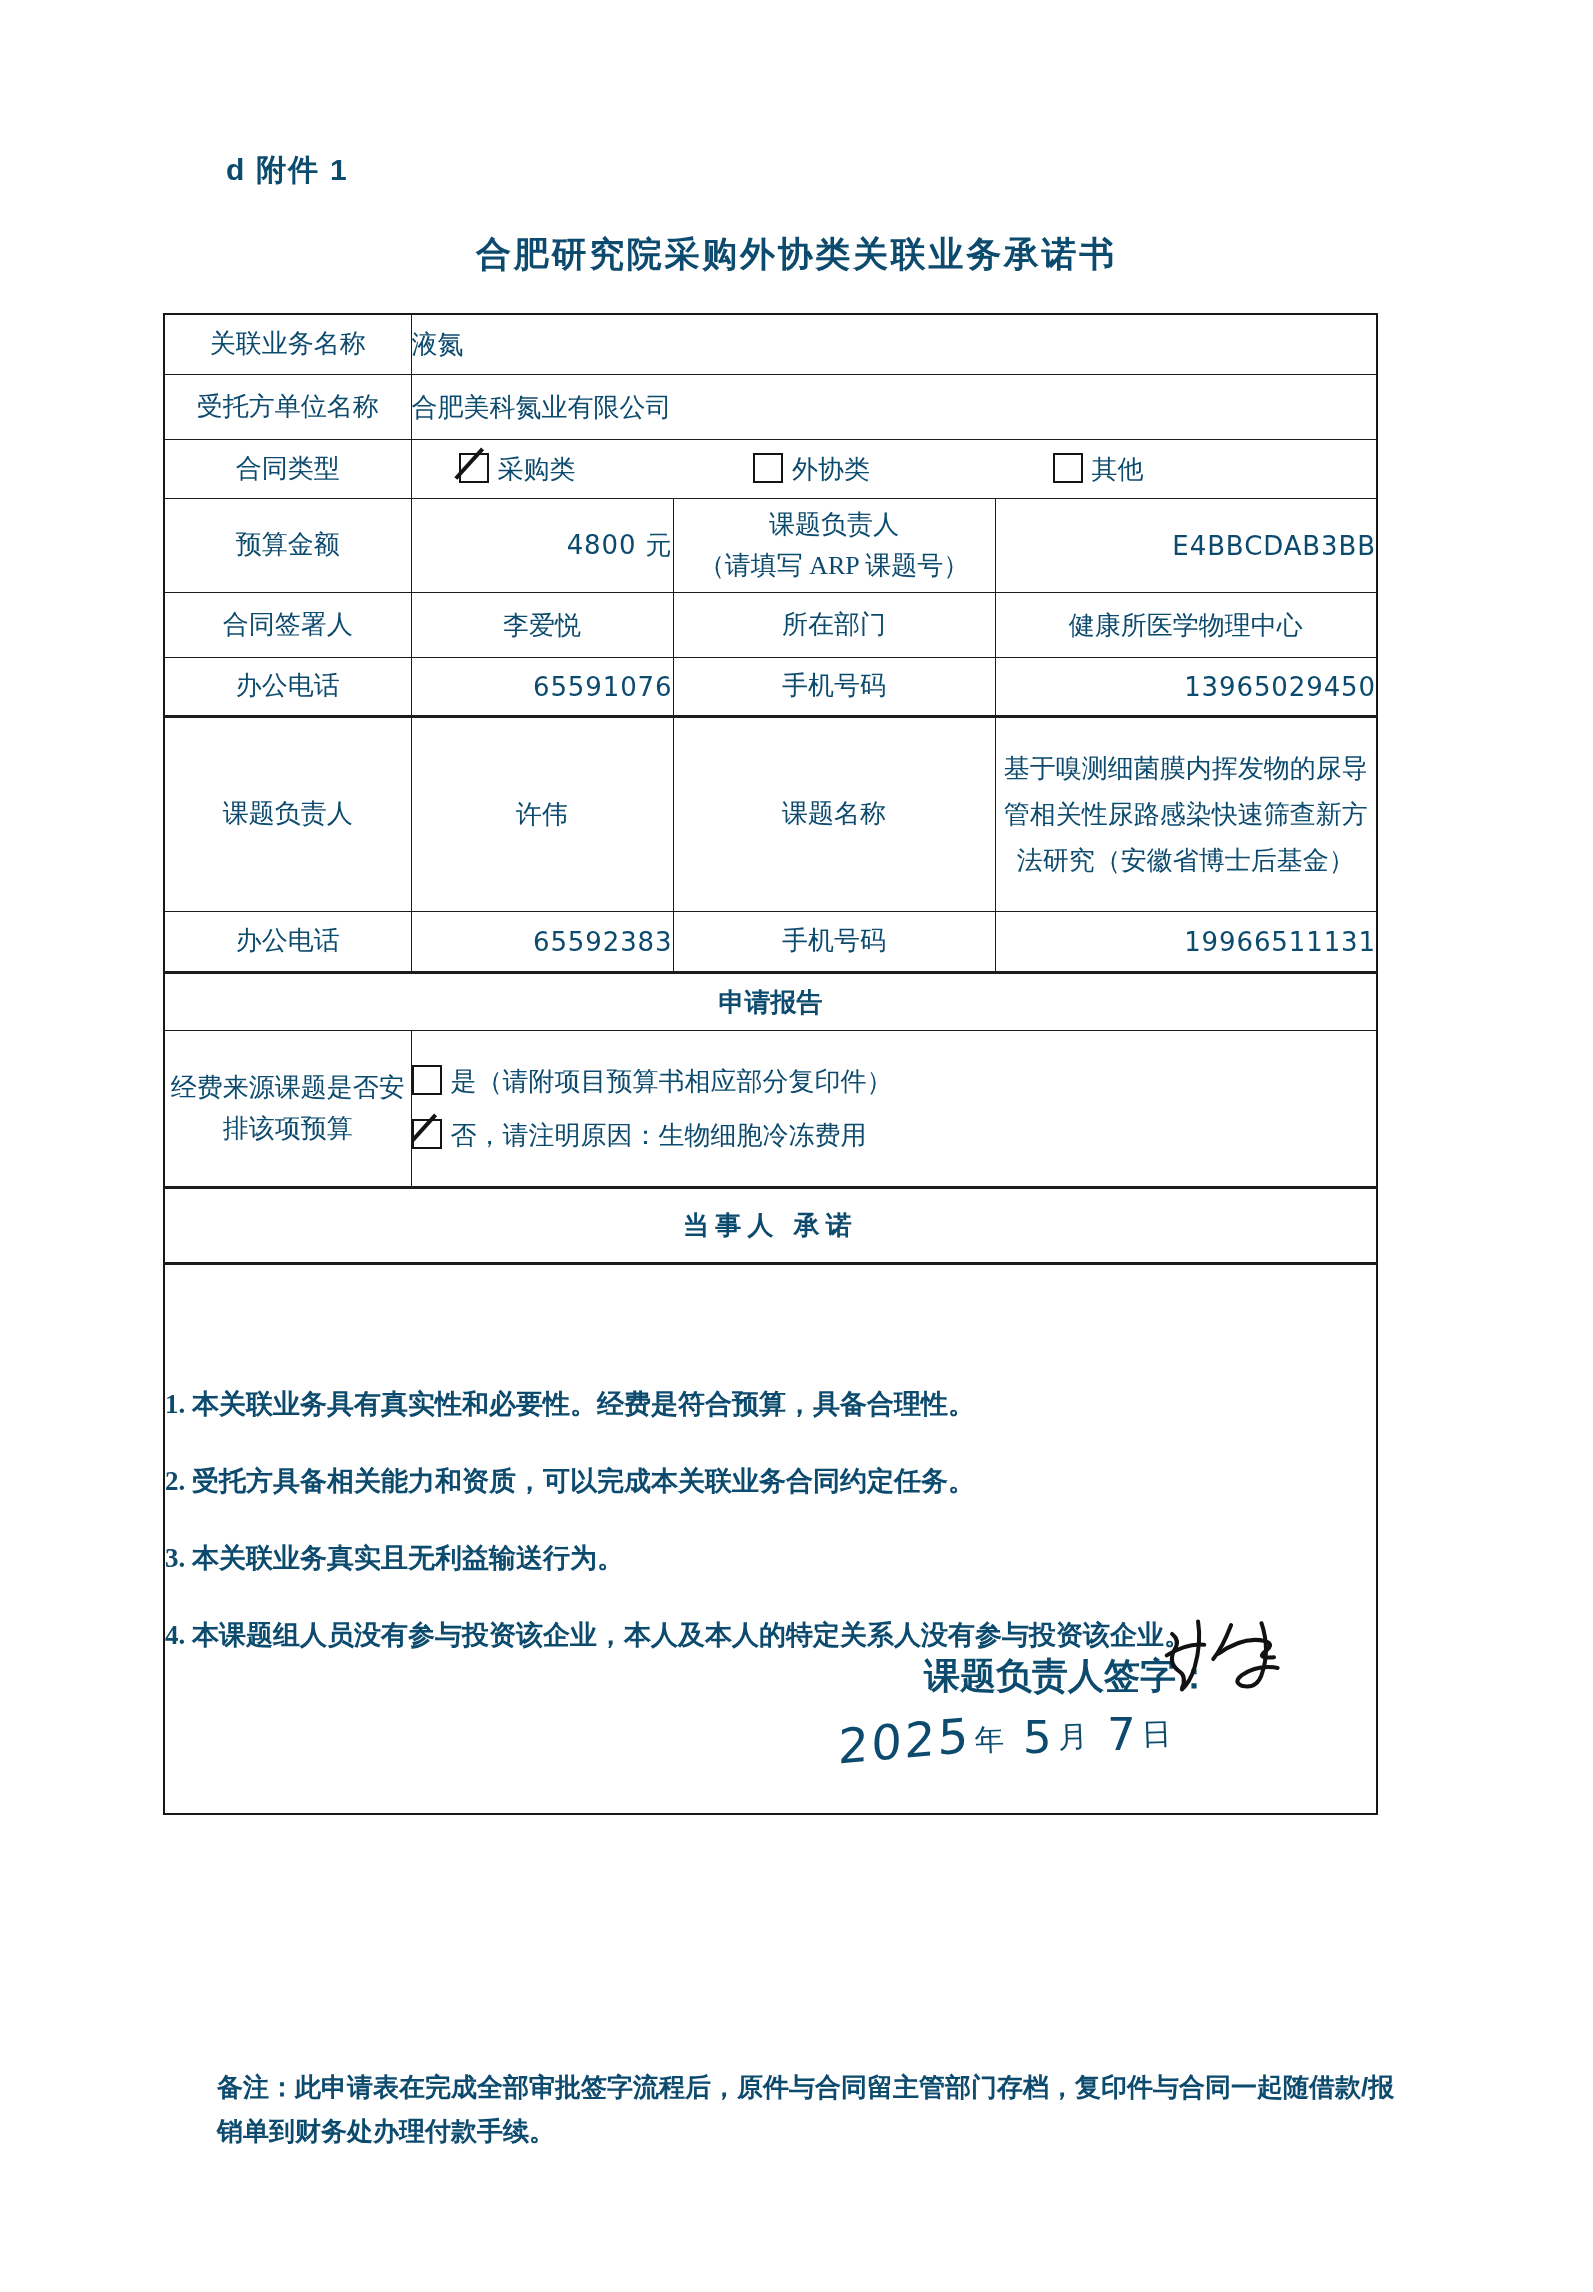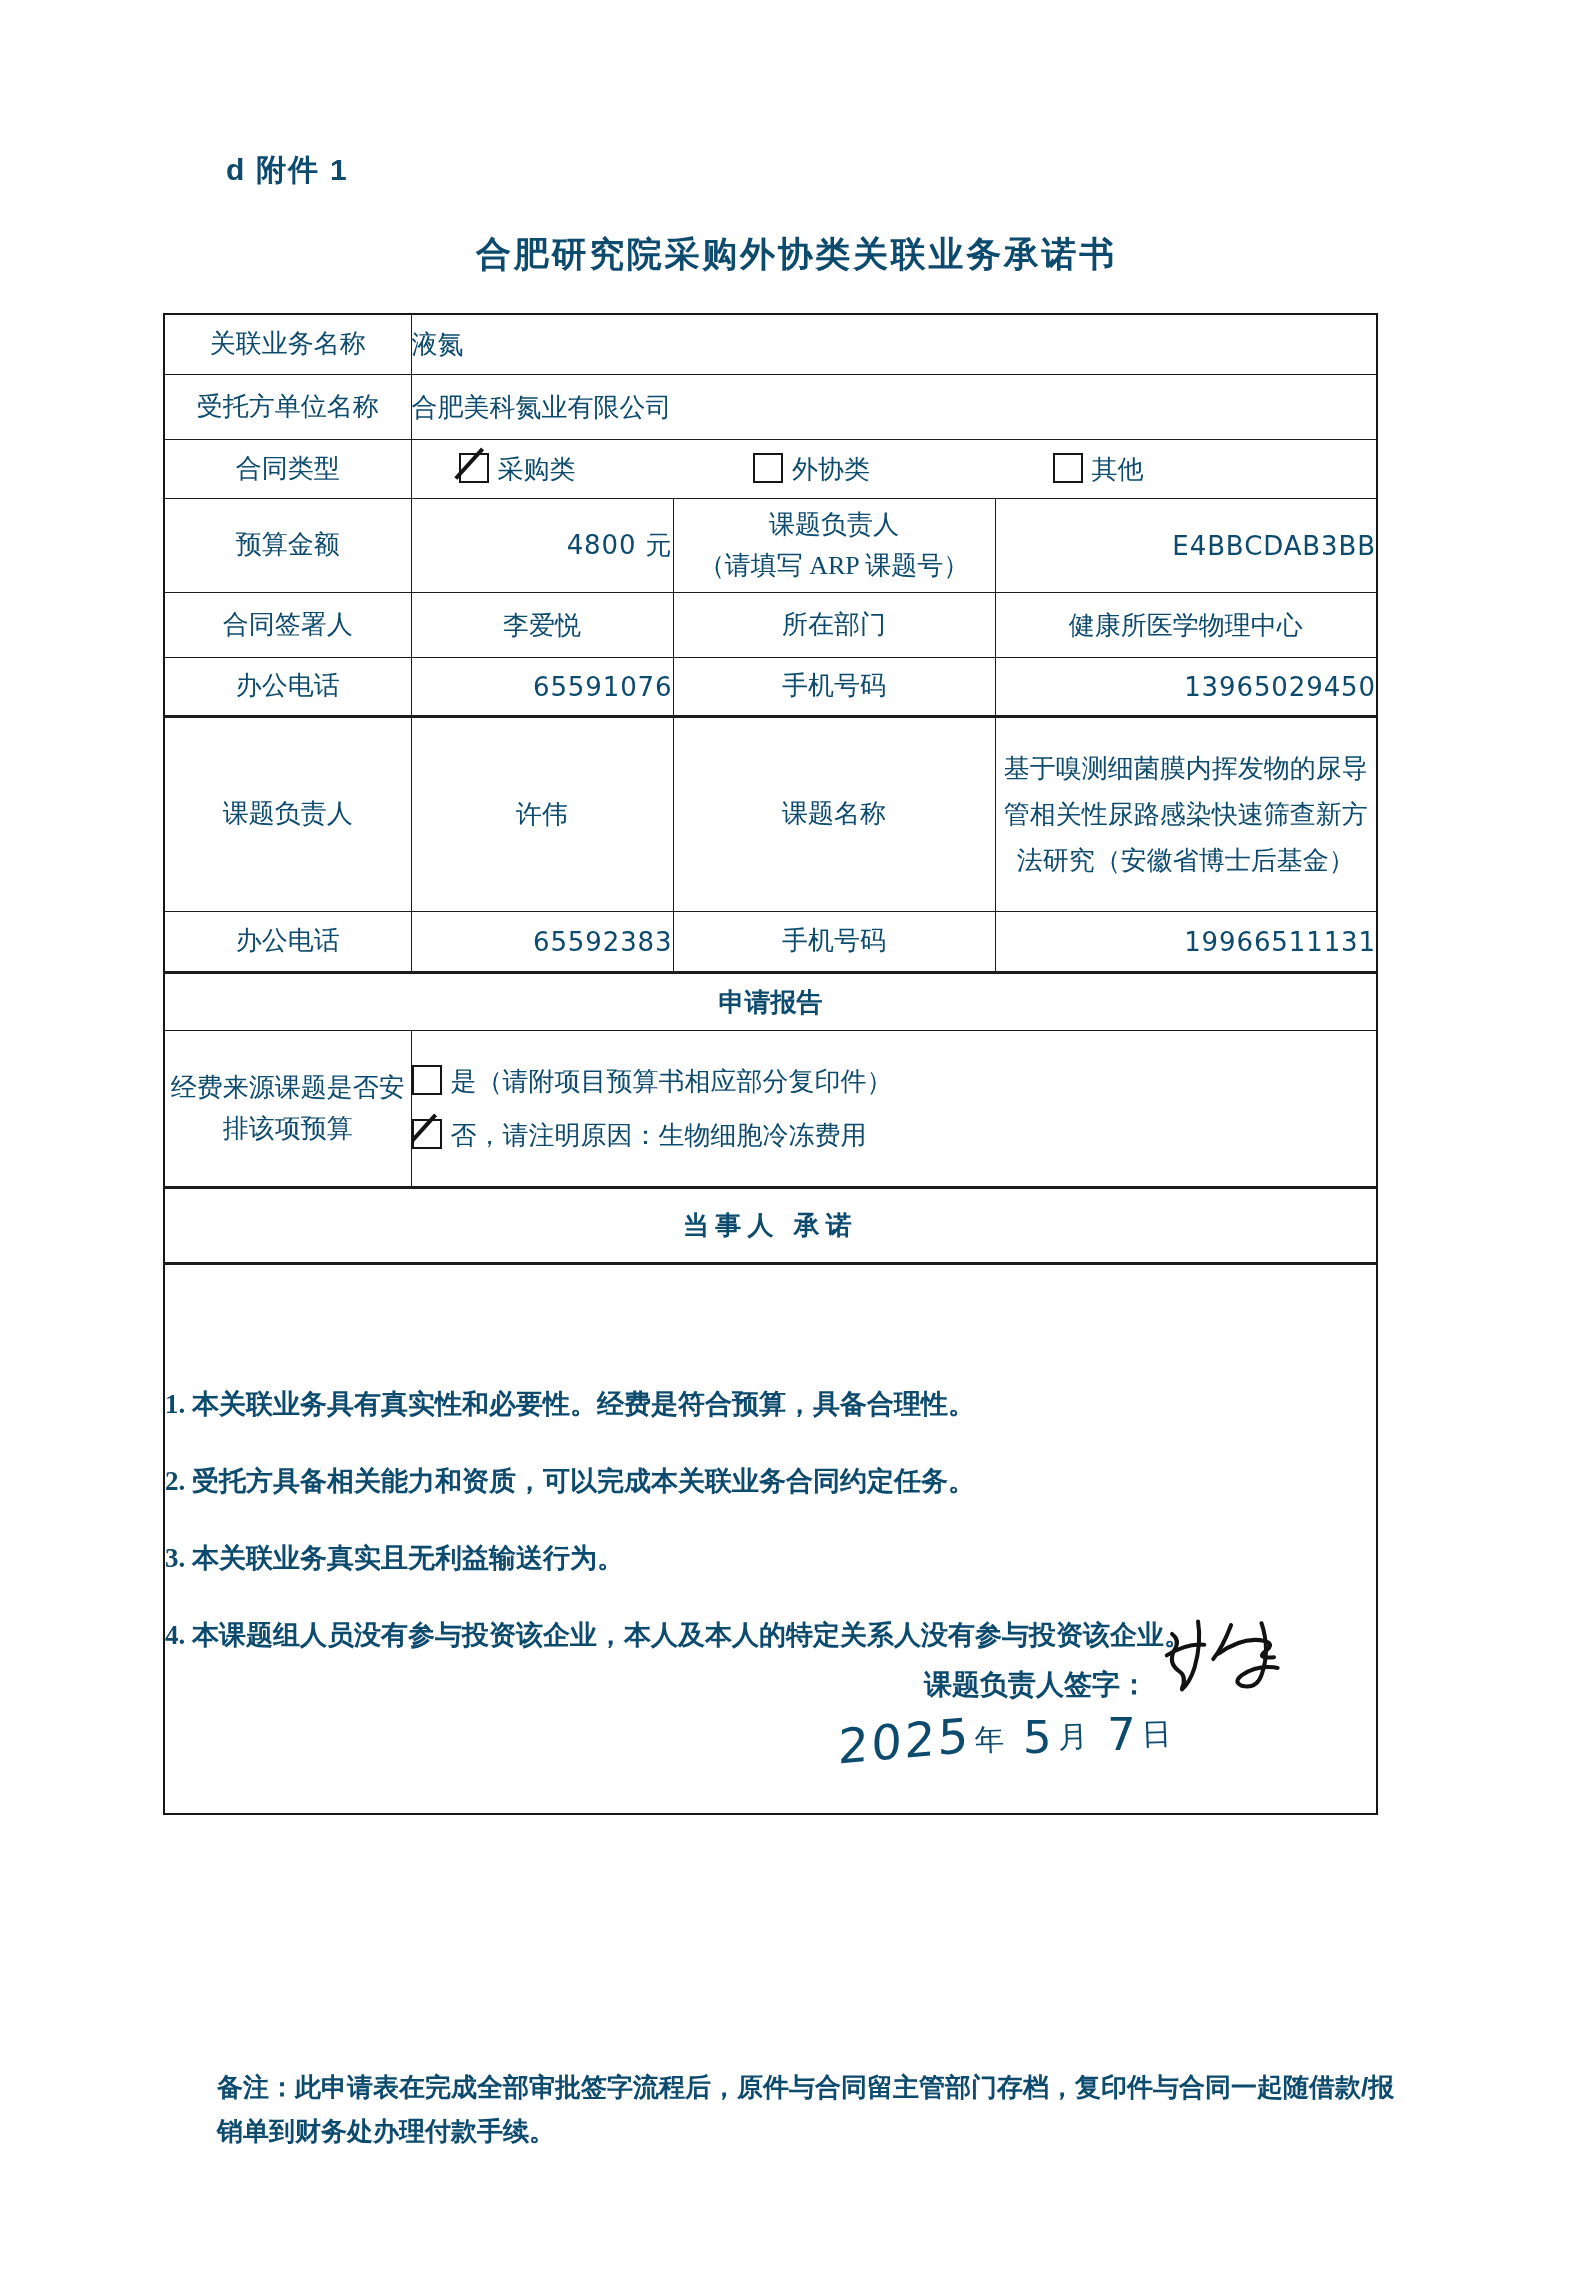--- a/index.html
+++ b/index.html
@@ -54,21 +54,21 @@
   }
   .cb.checked::after{
     content:"";position:absolute;width:40px;height:3.6px;background:#141414;
     left:-3.6px;bottom:0.9px;transform:rotate(-48deg);transform-origin:left bottom;
   }
   .commit-cell{vertical-align:top;position:relative;text-align:left;padding:27px 27px 0 18px;}
   .commit-item{
     font-size:27px;font-weight:700;line-height:38px;margin-bottom:39px;
     white-space:nowrap;
   }
-  .sig-label{position:absolute;left:759px;top:387px;font-size:28px;font-weight:600;white-space:nowrap;margin-top:14px;}
+  .sig-label{position:absolute;left:759px;top:387px;font-size:36px;font-weight:600;white-space:nowrap;}
   .sig-svg{position:absolute;left:991px;top:349px;}
   .date-row{position:absolute;left:673px;top:444px;white-space:nowrap;transform:rotate(-2deg);}
   .date-row .d-big{
     font-family:"DejaVu Sans","Liberation Sans",sans-serif;font-size:48px;
     font-weight:400;display:inline-block;transform:skewX(-6deg) rotate(-3deg);
     letter-spacing:2.7px;
   }
   .date-row .d-num2{font-size:45px;transform:rotate(2deg);}
   .date-row .d-cjk{font-size:29.6px;display:inline-block;margin:0 12.5px 0 3.6px;vertical-align:5.4px;}
   .footer-note{

